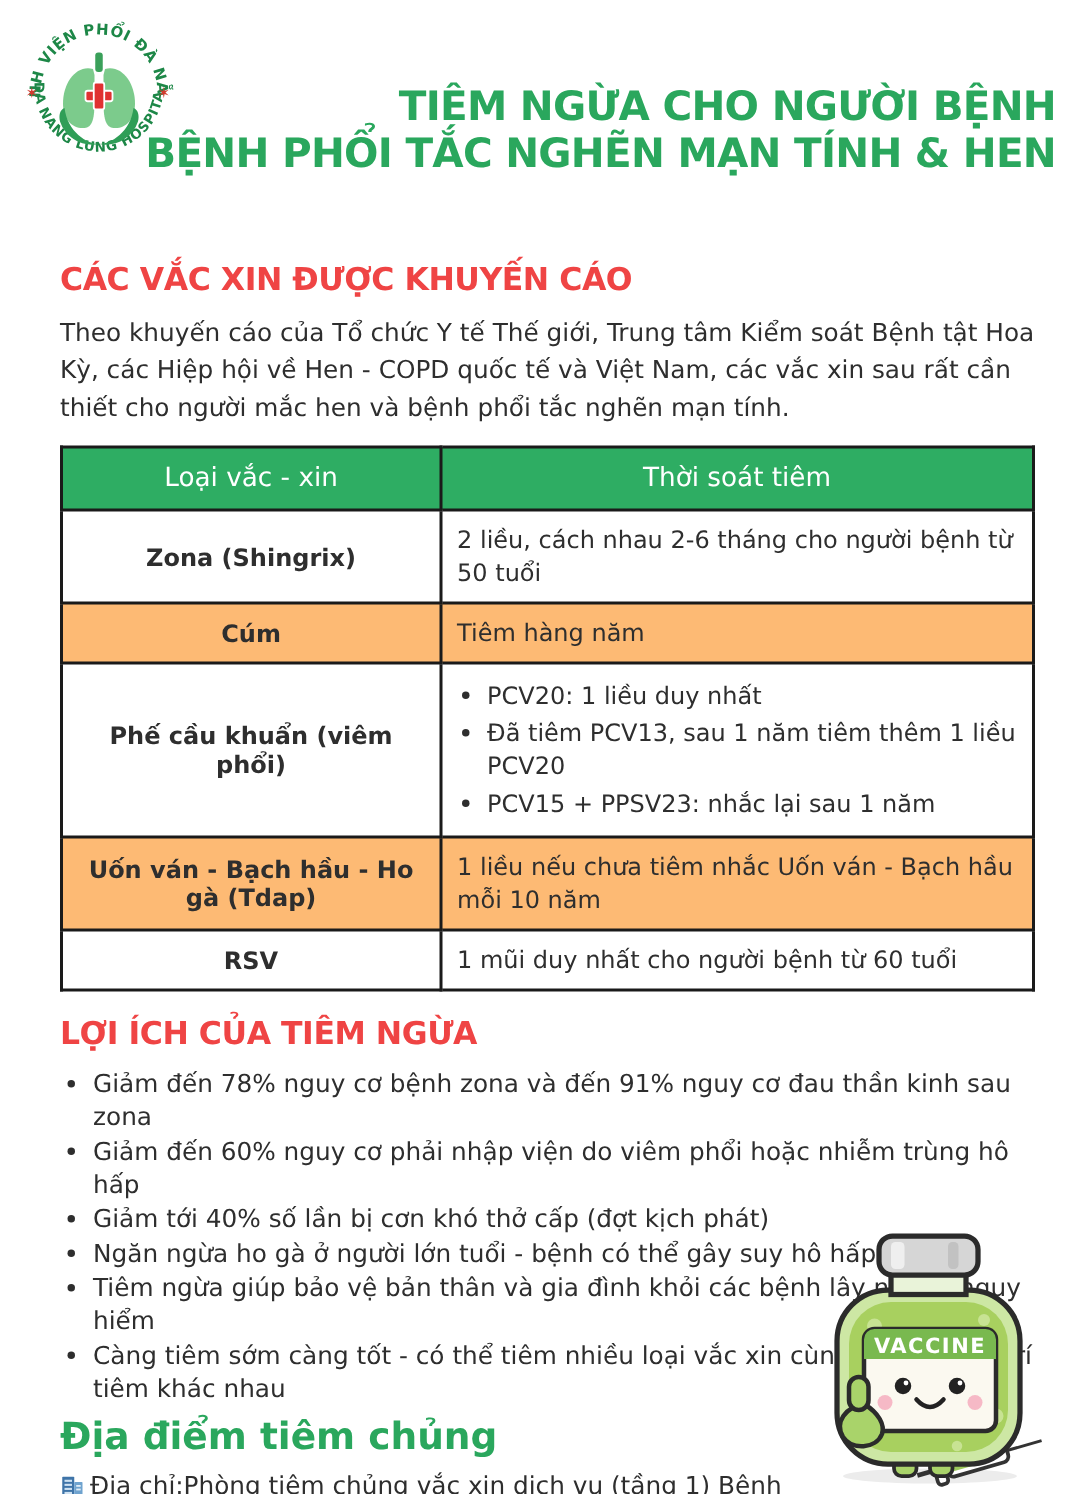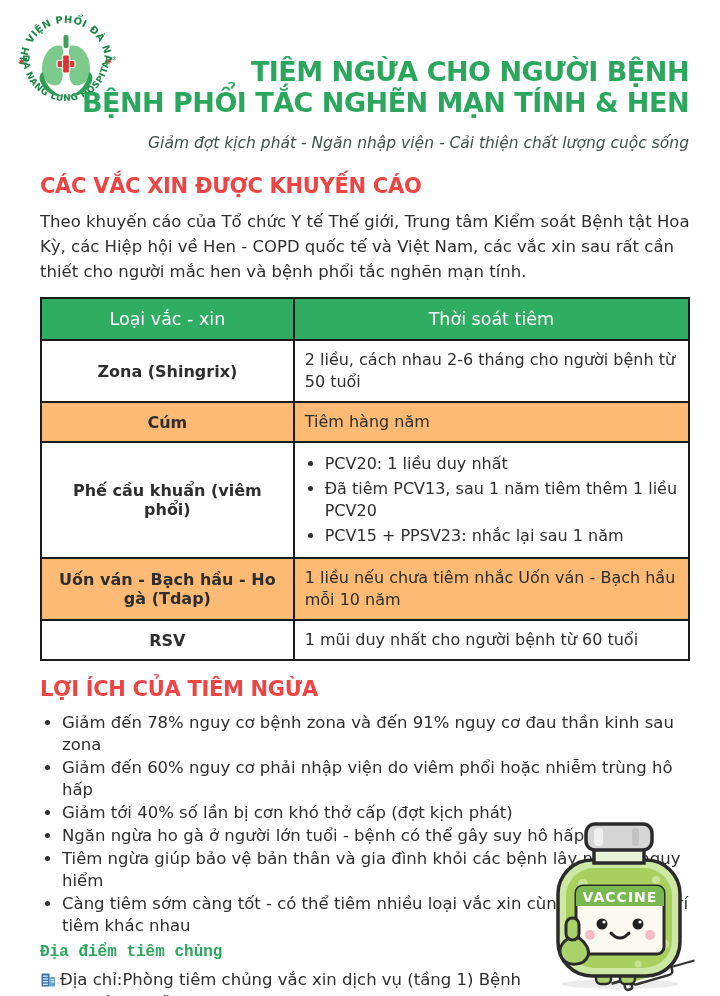--- a/index.html
+++ b/index.html
@@ -5,21 +5,21 @@
   * { margin:0; padding:0; box-sizing:border-box; }
   html,body { width:720px; height:996px; }
   body {
     position:relative;
     background:#ffffff;
     font-family:"DejaVu Sans","Liberation Sans",sans-serif;
     color:#2e2e2e;
     overflow:hidden;
   }
   .logo { position:absolute; top:8px; left:14px; width:104px; height:104px; }
-  .title-block { position:absolute; top:56px; right:31px; text-align:right; }
+  .title-block { position:absolute; top:56px; right:16px; text-align:right; }
   .title-line {
     color:#2aa75d; font-weight:bold; font-size:27px; line-height:31px;
     letter-spacing:-0.5px; white-space:nowrap;
   }
   .tagline {
     margin-top:16px; font-style:italic; font-size:15.5px; color:#41514a;
     white-space:nowrap;
   }
   .content { position:absolute; top:174px; left:40px; width:650px; }
   .section-heading {
@@ -39,21 +39,21 @@
   td.vname {
     width:39%; text-align:center; font-weight:bold; font-size:16px;
     padding:8px 10px;
   }
   td.vtime { font-size:16px; padding:8px 10px; line-height:1.38; }
   tr.shaded td { background:#fdba74;margin-left:26px; }
   td.vtime ul { margin:2px 0 2px 20px; }
   td.vtime li { margin:2px 0; line-height:1.4; }
   .benefits-list { margin:6px 0 2px 22px; }
   .benefits-list li { font-size:16.5px; line-height:1.33; margin-bottom:1px; }
-  .loc-heading { color:#2aa75d; font-weight:bold; font-size:16px; margin:6px 0 8px 0;font-family:Liberation Mono, monospace; }
+  .loc-heading { color:#2aa75d; font-weight:bold; font-size:25px; margin:6px 0 8px 0; }
   .addr { width:492px; font-size:16.5px; line-height:1.33; }
   .addr-line { margin:0; }
   .inline-icon { display:inline-block; vertical-align:-2px; margin-right:4px; }
   .vaccine-art { position:absolute; right:20px; top:814px; width:162px; height:178px; }
 </style>
 </head>
 <body>
 
 <div class="logo">
   <svg viewBox="0 0 104 104" width="104" height="104">
@@ -82,21 +82,20 @@
     <g fill="#2f9e57">
       <path d="M29,64 C31,80 44,88 52,88 C42,90 30,85 26,73 C25,69 26,65 29,64 Z"></path>
       <path d="M75,64 C73,80 60,88 52,88 C62,90 74,85 78,73 C79,69 78,65 75,64 Z"></path>
     </g>
   </svg>
 </div>
 
 <div class="title-block">
   <div class="title-line">TIÊM NGỪA CHO NGƯỜI BỆNH</div>
   <div class="title-line">BỆNH PHỔI TẮC NGHẼN MẠN TÍNH &amp; HEN</div>
-  <div class="tagline">Giảm đợt kịch phát - Ngăn nhập viện - Cải thiện chất lượng cuộc sống</div>
 </div>
 
 <div class="content">
 
   <div class="section-heading">CÁC VẮC XIN ĐƯỢC KHUYẾN CÁO</div>
   <p class="intro">Theo khuyến cáo của Tổ chức Y tế Thế giới, Trung tâm Kiểm soát Bệnh tật Hoa Kỳ, các Hiệp hội về Hen - COPD quốc tế và Việt Nam, các vắc xin sau rất cần thiết cho người mắc hen và bệnh phổi tắc nghẽn mạn tính.</p>
 
   <table class="vax">
     <tbody>
         <tr>

